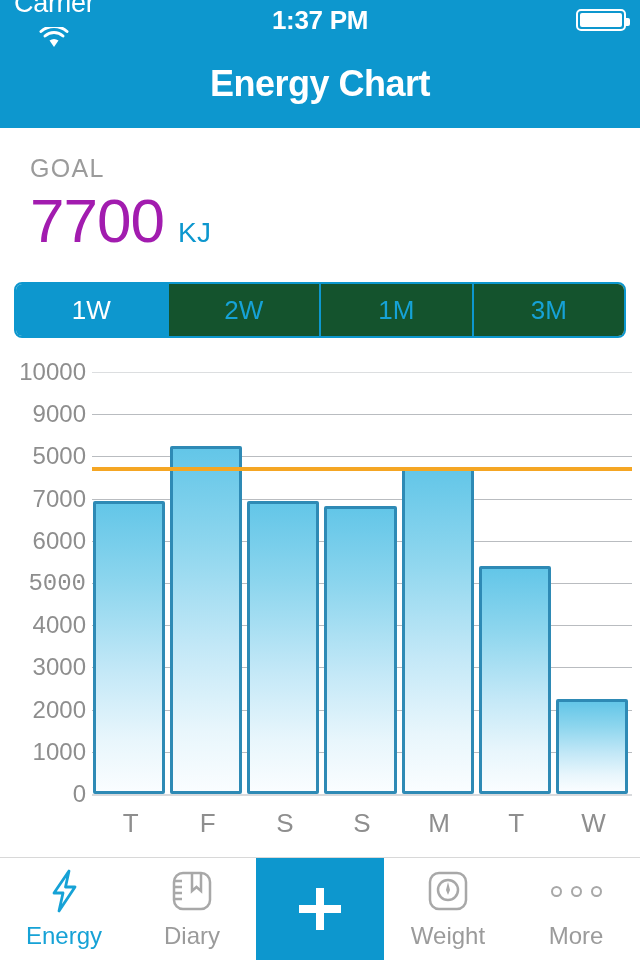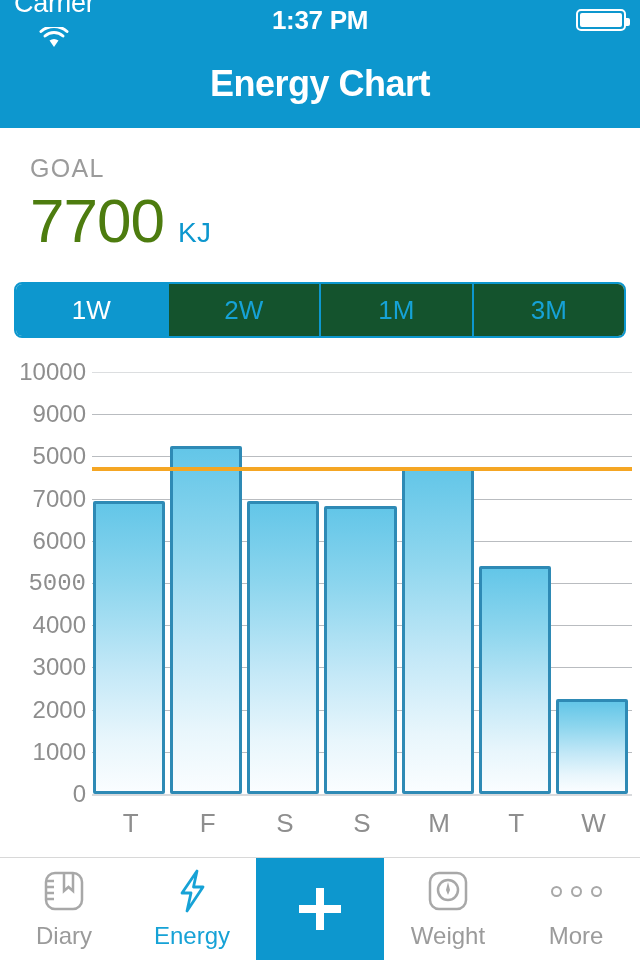--- a/index.html
+++ b/index.html
@@ -40,21 +40,21 @@
     display: flex; align-items: center; justify-content: center;
   }
   .navtitle { font-size: 36px; font-weight: bold; letter-spacing: -0.5px; }
 
   
   .goal { padding: 26px 30px 0 30px; }
   .goal-label {
     font-size: 25px; color: #9b9b9b; letter-spacing: 1.3px;
   }
   .goal-row { display: flex; align-items: baseline; gap: 14px; margin-top: 2px; }
-  .goal-value { font-size: 62px; color: #4d7c0f; font-weight: 300; letter-spacing: -1px; }
+  .goal-value { font-size: 62px; color: #a21caf; font-weight: 300; letter-spacing: -1px; }
   .goal-unit { font-size: 28px; color: #0d97ce; letter-spacing: 0.5px; }
 
   
   .segwrap { padding: 26px 14px 0 14px; }
   .seg {
     display: flex; border: 2px solid #0d97ce; border-radius: 8px; overflow: hidden;
     height: 56px;
   }
   .seg-item {
     flex: 1; display: flex; align-items: center; justify-content: center;
@@ -190,37 +190,37 @@
       <div class="bar" title="M: 7750" style="left: 401.571px; width: 72.1429px; top: 112.95px; height: 327.05px; bottom: auto;"></div>
       <div class="xlabel" style="left: 400.571px; width: 77.1429px; top: 454px;">M</div>
       <div class="bar" title="T: 5400" style="left: 478.714px; width: 72.1429px; top: 212.12px; height: 227.88px; bottom: auto;"></div>
       <div class="xlabel" style="left: 477.714px; width: 77.1429px; top: 454px;">T</div>
       <div class="bar" title="W: 2250" style="left: 555.857px; width: 72.1429px; top: 345.05px; height: 94.95px; bottom: auto;"></div>
       <div class="xlabel" style="left: 554.857px; width: 77.1429px; top: 454px;">W</div>
       <div class="goalline" style="top: 113.06px; background: rgb(245, 166, 35);"></div>
     </div>
 
   <div class="tabbar" id="tabbar">
+      <div class="tab active">
+        <div class="tab-icon">
+          <svg width="44" height="46" viewBox="0 0 44 46">
+            <path d="M27 3 L12 25 L21 25 L17 43 L33 19 L23.5 19 Z" fill="none" stroke="#16a2d6" stroke-width="2.8" stroke-linejoin="round"></path>
+          </svg>
+        </div>
+        <div class="tab-label">Energy</div>
+      </div>
       <div class="tab">
         <div class="tab-icon">
           <svg width="44" height="44" viewBox="0 0 44 44">
             <rect x="4" y="4" width="36" height="36" rx="9" fill="none" stroke="#a8a8a8" stroke-width="2.5"></rect>
             <path d="M22 5 L22 22 L26.5 18 L31 22 L31 5" fill="none" stroke="#a8a8a8" stroke-width="2.5"></path>
             <path d="M5 12 H12 M5 18 H12 M5 24 H12 M5 30 H12" stroke="#a8a8a8" stroke-width="2.5"></path>
           </svg>
         </div>
         <div class="tab-label">Diary</div>
-      </div>
-      <div class="tab active">
-        <div class="tab-icon">
-          <svg width="44" height="46" viewBox="0 0 44 46">
-            <path d="M27 3 L12 25 L21 25 L17 43 L33 19 L23.5 19 Z" fill="none" stroke="#16a2d6" stroke-width="2.8" stroke-linejoin="round"></path>
-          </svg>
-        </div>
-        <div class="tab-label">Energy</div>
       </div>
       <div class="tab center">
         <div class="tab-icon">
           <svg width="54" height="54" viewBox="0 0 54 54">
             <rect x="23" y="6" width="8" height="42" fill="#fff"></rect>
             <rect x="6" y="23" width="42" height="8" fill="#fff"></rect>
           </svg>
         </div>
       </div>
       <div class="tab">

